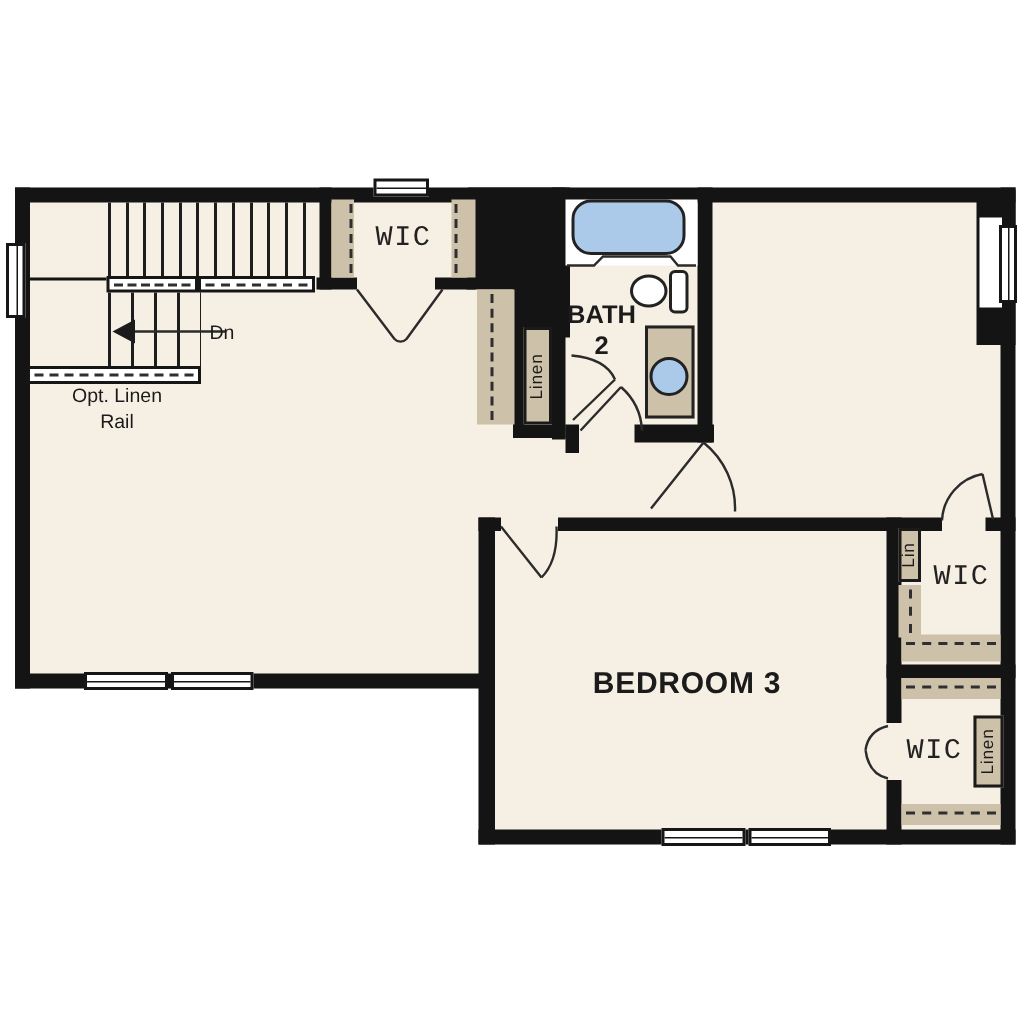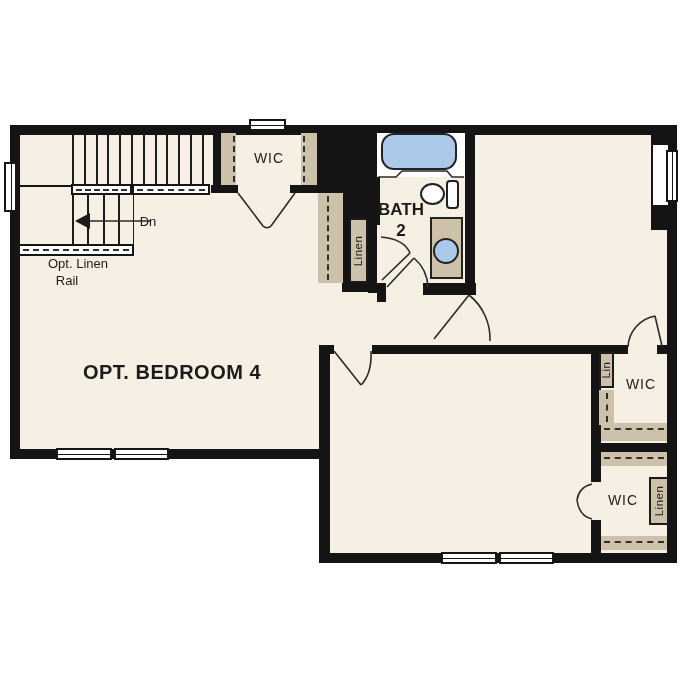--- a/index.html
+++ b/index.html
@@ -17,21 +17,21 @@
   .rail{position:absolute;background:#fff;border:2px solid #161616;}
   .treads1{position:absolute;background:repeating-linear-gradient(90deg,#1d1d1d 0 2px,transparent 2px 11.8px);}
   .treads2{position:absolute;background:repeating-linear-gradient(90deg,#1d1d1d 0 2px,transparent 2px 15.3px);}
   .win{position:absolute;background:#fff;border:2px solid #161616;}
   .win .mid-h{position:absolute;left:0;right:0;top:50%;border-top:1.5px solid #161616;}
   .win .mid-v{position:absolute;top:0;bottom:0;left:50%;border-left:1.5px solid #161616;}
   .recess{position:absolute;background:#fff;}
   .lbl{position:absolute;color:#1b1b1b;display:flex;align-items:center;justify-content:center;text-align:center;white-space:nowrap;}
   .room{font-weight:bold;font-size:20px;letter-spacing:.5px;}
   .bathlbl{font-weight:bold;font-size:17px;}
-  .small{font-size:14px;letter-spacing:1px;color:#222;}
+  .small{font-size:19px;letter-spacing:1px;color:#222;font-family:Liberation Mono, monospace;}
   .tiny{font-size:13px;color:#1b1b1b;}
   .rot{transform:rotate(-90deg);font-size:11.5px;letter-spacing:.5px;color:#1b1b1b;white-space:nowrap;}
   .title{position:absolute;font-weight:bold;font-size:26px;letter-spacing:1px;color:#111;}
   .fix{position:absolute;}
   svg.overlay{position:absolute;left:0;top:0;pointer-events:none;}
 </style>
 </head>
 <body>
 
 <div class="stage">
@@ -149,23 +149,23 @@
       <path d="M469,295 L434,339 M469,295 A56 56 0 0 1 490,341"></path>
       <path d="M628,347 A33 33 0 0 1 655,316 M655,316 L662,346"></path>
       <path d="M334,351 L361,385 M371,351 Q372,374 361,385"></path>
       <path d="M592,484 Q579,487 577,500 M592,519 Q579,516 577,500"></path>
       <path d="M150,221 L90,221"></path>
       <path d="M378,177 L396,177 L402,171 L447,171 L452,177 L464,177"></path>
     </g>
     <polygon points="90,213 90,229 75,221" fill="#1b1b1b"></polygon>
   </svg>
 
-  <div class="lbl room" style="left:62px;top:361px;width:220px;height:22px;">OPT. BEDROOM 4</div>
+  <div class="lbl room" style="left:348px;top:445px;width:220px;height:22px;">BEDROOM 3</div>
   <div class="lbl bathlbl" style="left:361px;top:201px;width:80px;height:18px;">BATH</div>
   <div class="lbl bathlbl" style="left:361px;top:222px;width:80px;height:18px;">2</div>
   <div class="lbl small" style="left:237px;top:150px;width:64px;height:16px;">WIC</div>
   <div class="lbl small" style="left:611px;top:376px;width:60px;height:16px;">WIC</div>
   <div class="lbl small" style="left:593px;top:492px;width:60px;height:16px;">WIC</div>
   <div class="lbl tiny" style="left:134px;top:213px;width:28px;height:16px;">Dn</div>
   <div class="lbl tiny" style="left:28px;top:256px;width:100px;height:15px;">Opt. Linen</div>
-  <div class="lbl tiny" style="left:17px;top:273px;width:100px;height:15px;">Rail</div>
+  <div class="lbl tiny" style="left:28px;top:273px;width:100px;height:15px;">Rail</div>
 
 </div>
 
 </body></html>

